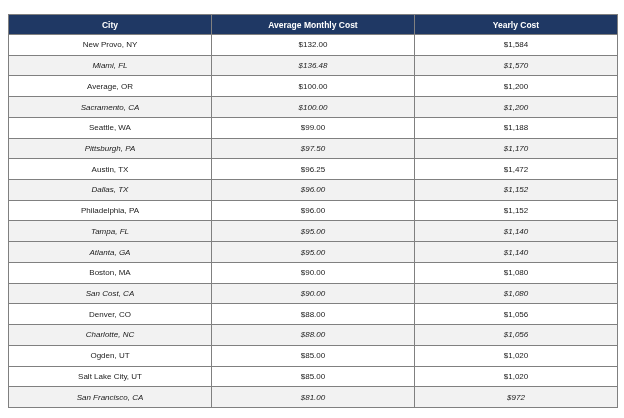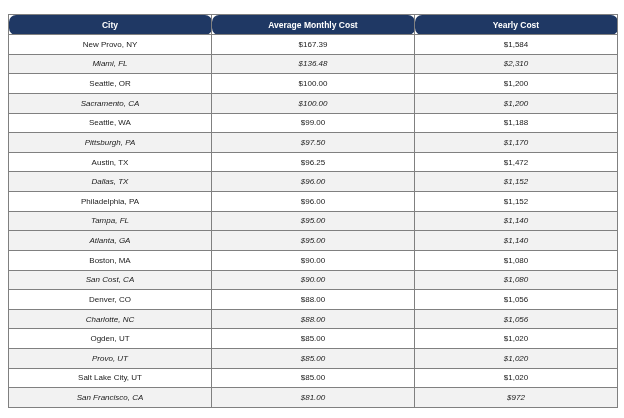--- a/index.html
+++ b/index.html
@@ -37,21 +37,20 @@
     width:33.333%;
     overflow:hidden;
     white-space:nowrap;
   }
   table.cost-table thead th{
     background:var(--header-bg);
     color:var(--header-text);
     font-size:8.5px;
     font-weight:bold;
     height:20px;
-    border-radius:7px;
   }
   table.cost-table tbody td{
     background:var(--row-bg);
     color:var(--body-text);
     font-size:8px;
     font-weight:normal;
     height:17px;
   }
   table.cost-table tbody tr.alt td{
     background:var(--row-alt-bg);
@@ -66,30 +65,30 @@
     <thead>
       <tr>
         <th>City</th>
         <th>Average Monthly Cost</th>
         <th>Yearly Cost</th>
       </tr>
     </thead>
     <tbody>
         <tr>
           <td>New Provo, NY</td>
-          <td>$167.39</td>
+          <td>$132.00</td>
           <td>$1,584</td>
         </tr>
         <tr class="alt">
           <td>Miami, FL</td>
           <td>$136.48</td>
-          <td>$2,310</td>
+          <td>$1,570</td>
         </tr>
         <tr>
-          <td>Seattle, OR</td>
+          <td>Average, OR</td>
           <td>$100.00</td>
           <td>$1,200</td>
         </tr>
         <tr class="alt">
           <td>Sacramento, CA</td>
           <td>$100.00</td>
           <td>$1,200</td>
         </tr>
         <tr>
           <td>Seattle, WA</td>
@@ -144,25 +143,20 @@
         <tr class="alt">
           <td>Charlotte, NC</td>
           <td>$88.00</td>
           <td>$1,056</td>
         </tr>
         <tr>
           <td>Ogden, UT</td>
           <td>$85.00</td>
           <td>$1,020</td>
         </tr>
-        <tr class="alt">
-          <td>Provo, UT</td>
-          <td>$85.00</td>
-          <td>$1,020</td>
-        </tr>
         <tr>
           <td>Salt Lake City, UT</td>
           <td>$85.00</td>
           <td>$1,020</td>
         </tr>
         <tr class="alt">
           <td>San Francisco, CA</td>
           <td>$81.00</td>
           <td>$972</td>
         </tr>

